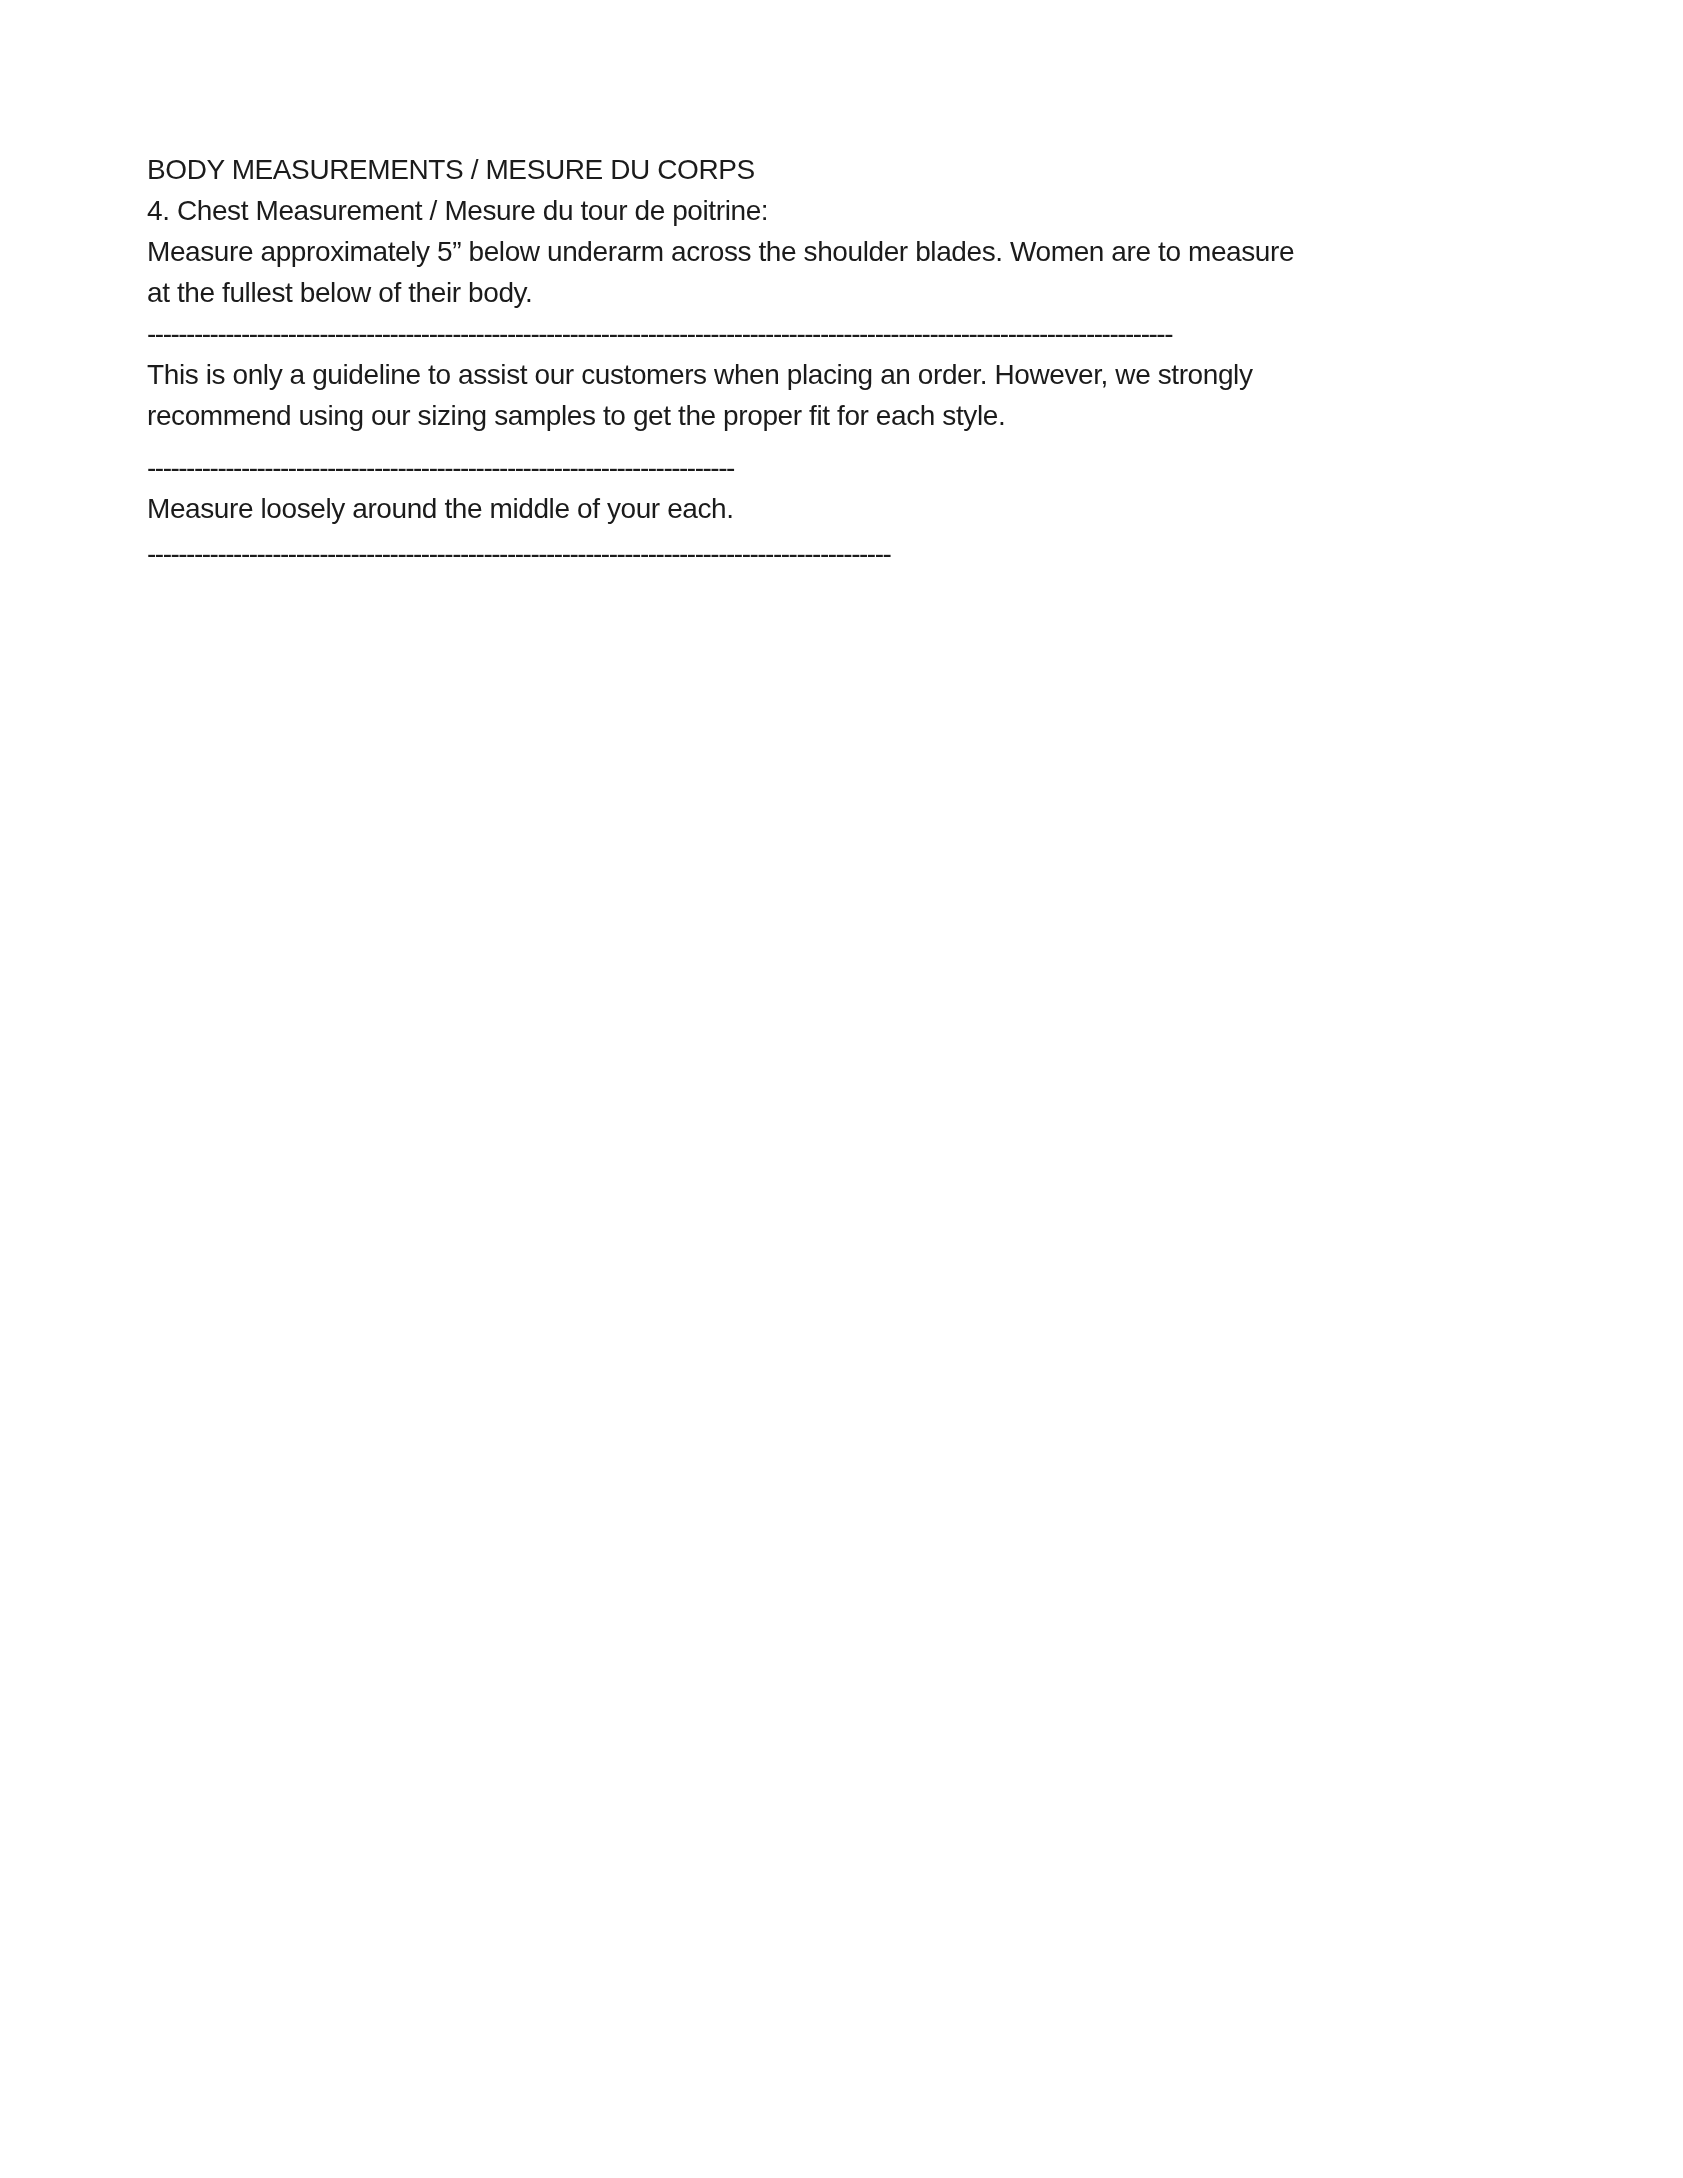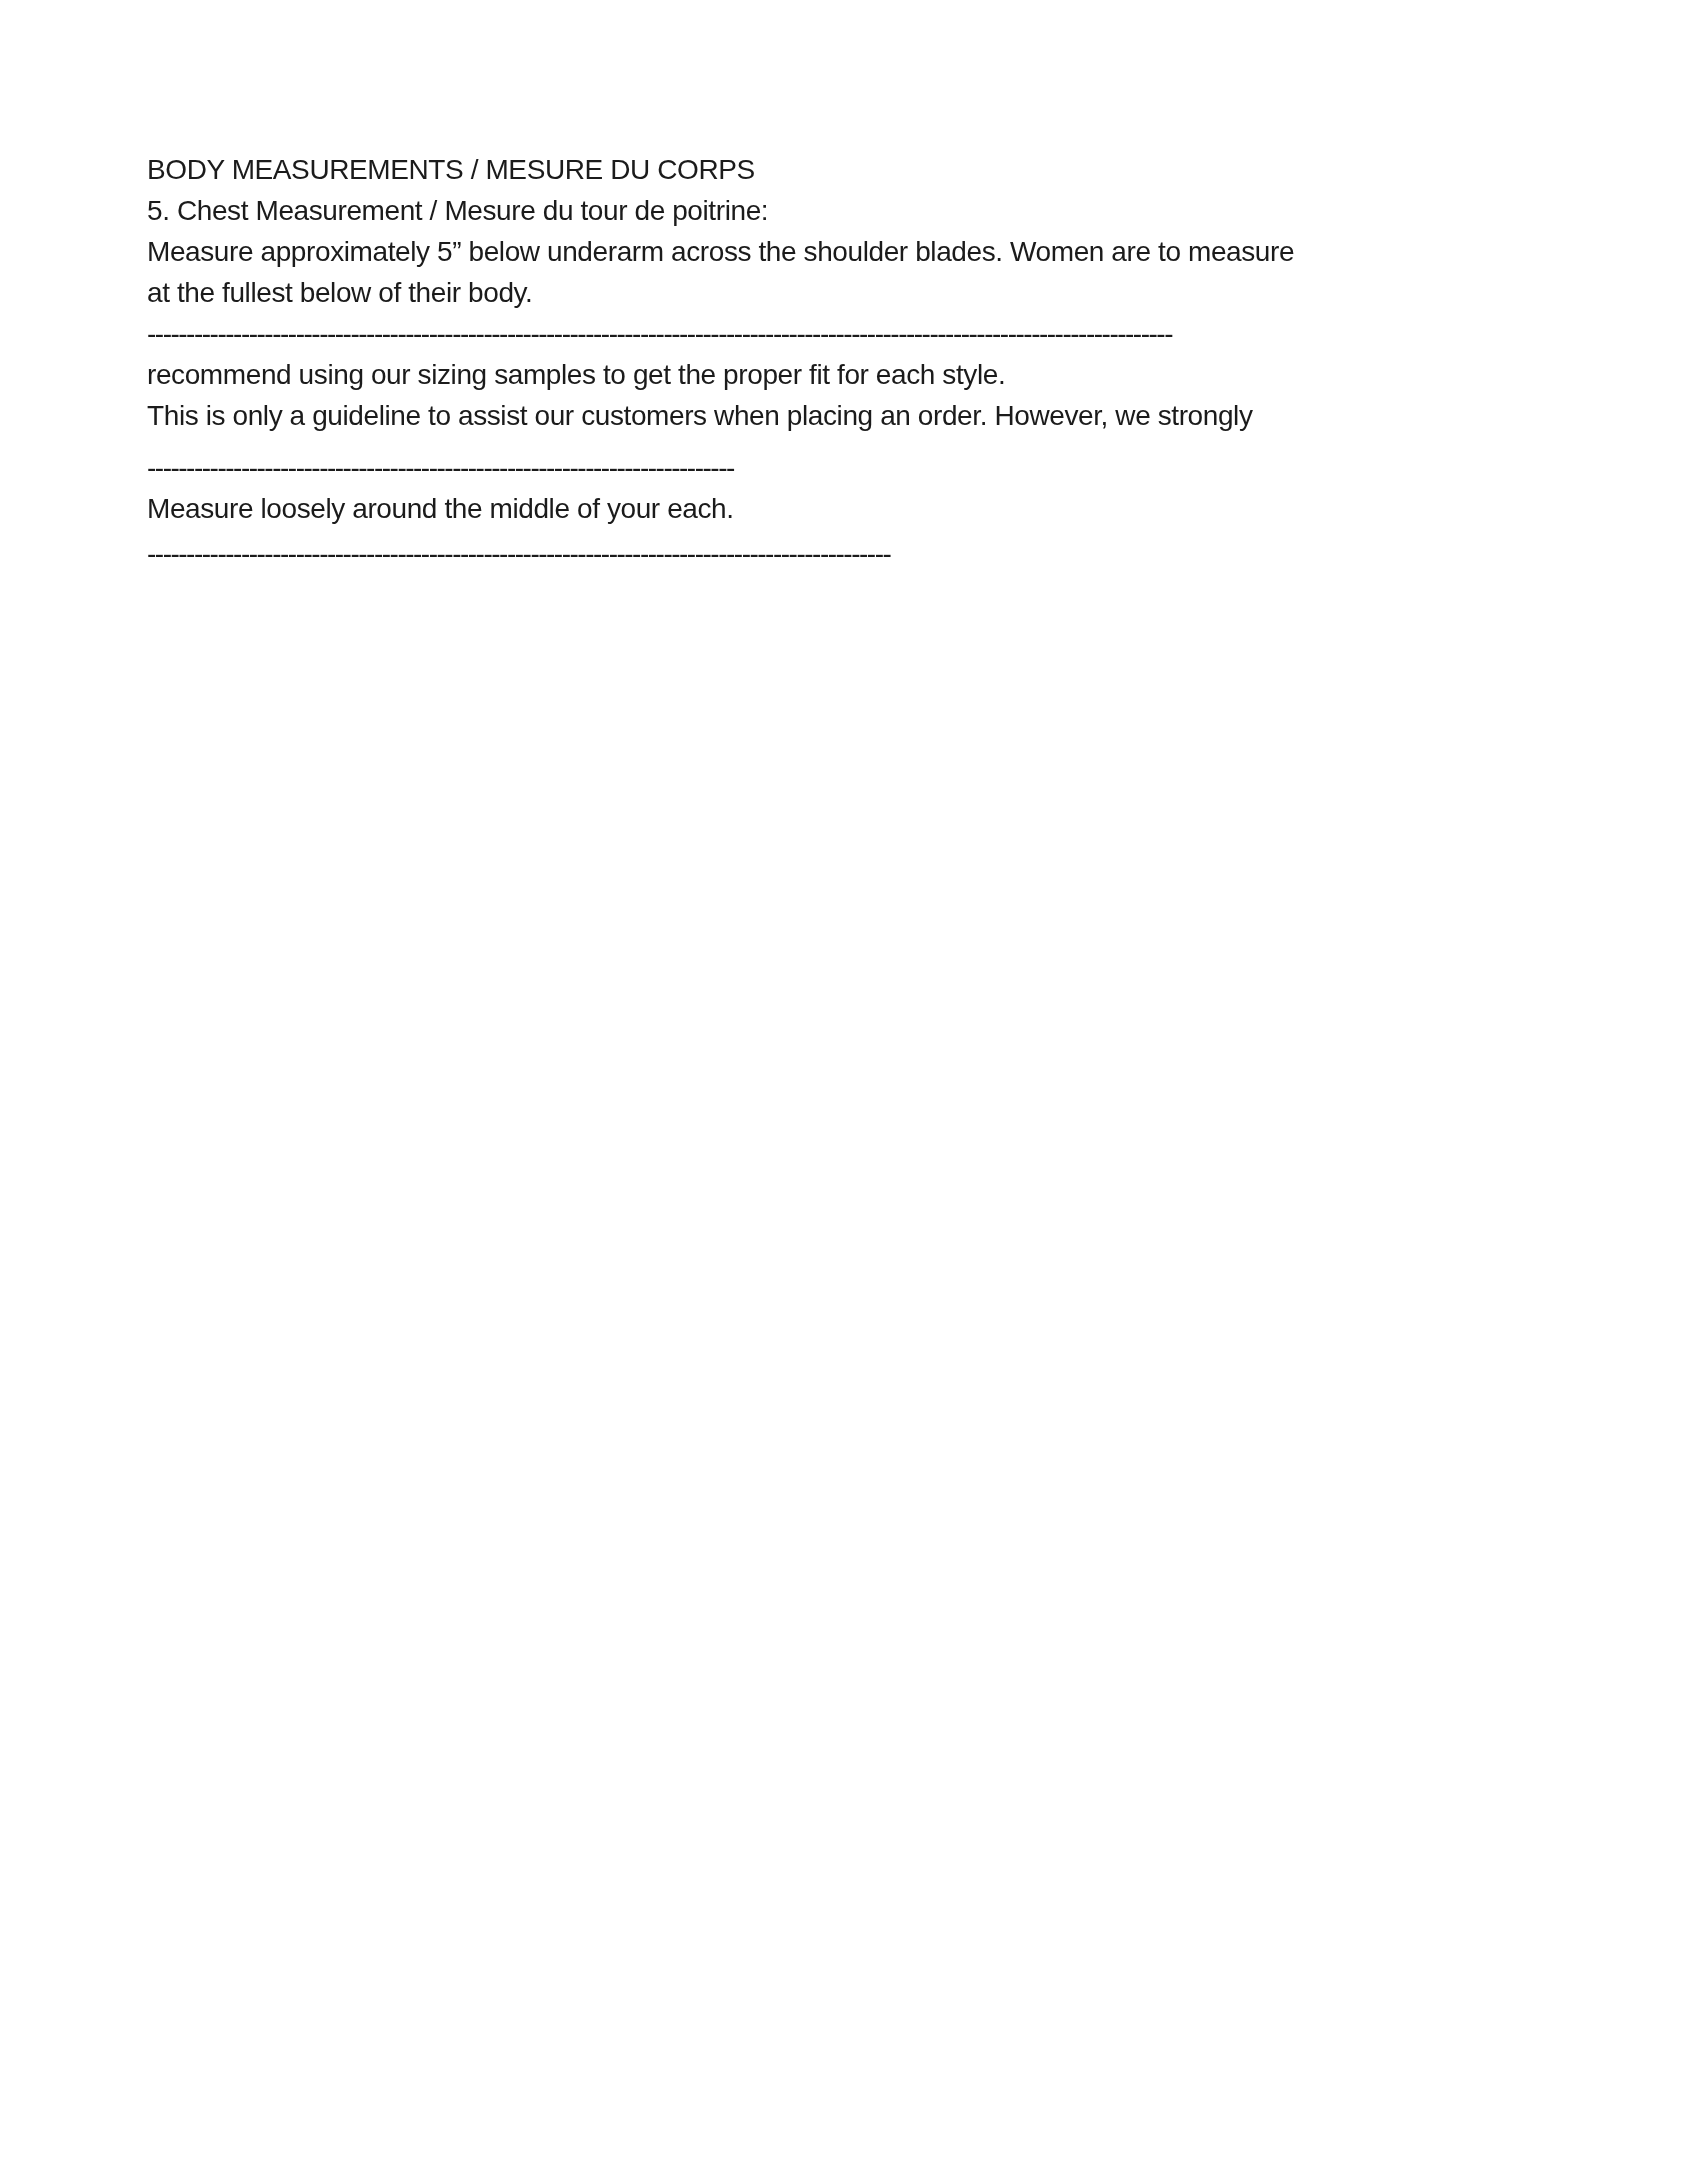--- a/index.html
+++ b/index.html
@@ -36,23 +36,23 @@
   }
   .sep-3 {
     margin-top: 4px;
   }
 </style>
 </head>
 <body>
 
 <div class="page">
   <p class="line">BODY MEASUREMENTS / MESURE DU CORPS</p>
-  <p class="line">5. Chest Measurement / Mesure du tour de poitrine:</p>
+  <p class="line">4. Chest Measurement / Mesure du tour de poitrine:</p>
   <p class="line">Measure approximately 5” below underarm across the shoulder blades. Women are to measure</p>
   <p class="line">at the fullest below of their body.</p>
   <p class="line sep sep-1">-----------------------------------------------------------------------------------------------------------------------------------</p>
+  <p class="line">This is only a guideline to assist our customers when placing an order. However, we strongly</p>
   <p class="line">recommend using our sizing samples to get the proper fit for each style.</p>
-  <p class="line">This is only a guideline to assist our customers when placing an order. However, we strongly</p>
   <p class="line sep sep-2">---------------------------------------------------------------------------</p>
   <p class="line">Measure loosely around the middle of your each.</p>
   <p class="line sep sep-3">-----------------------------------------------------------------------------------------------</p>
 </div>
 
 
 </body></html>

